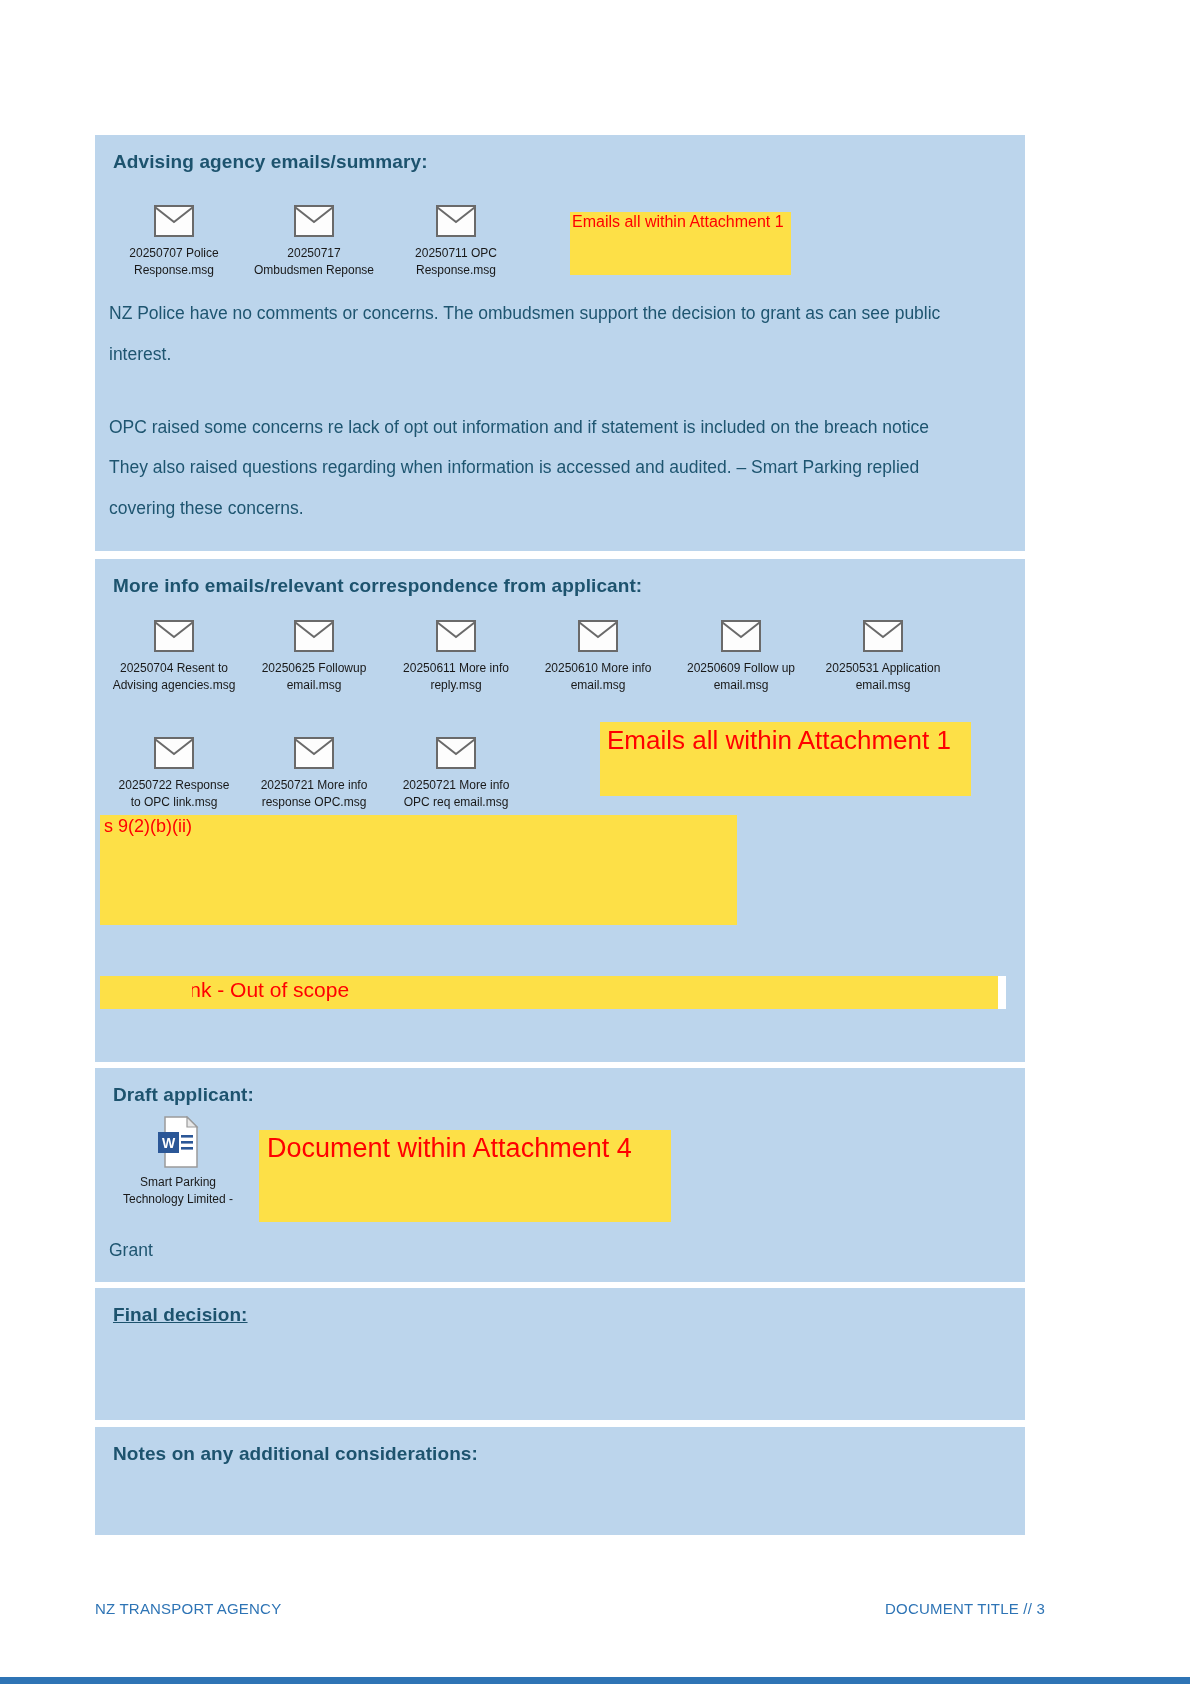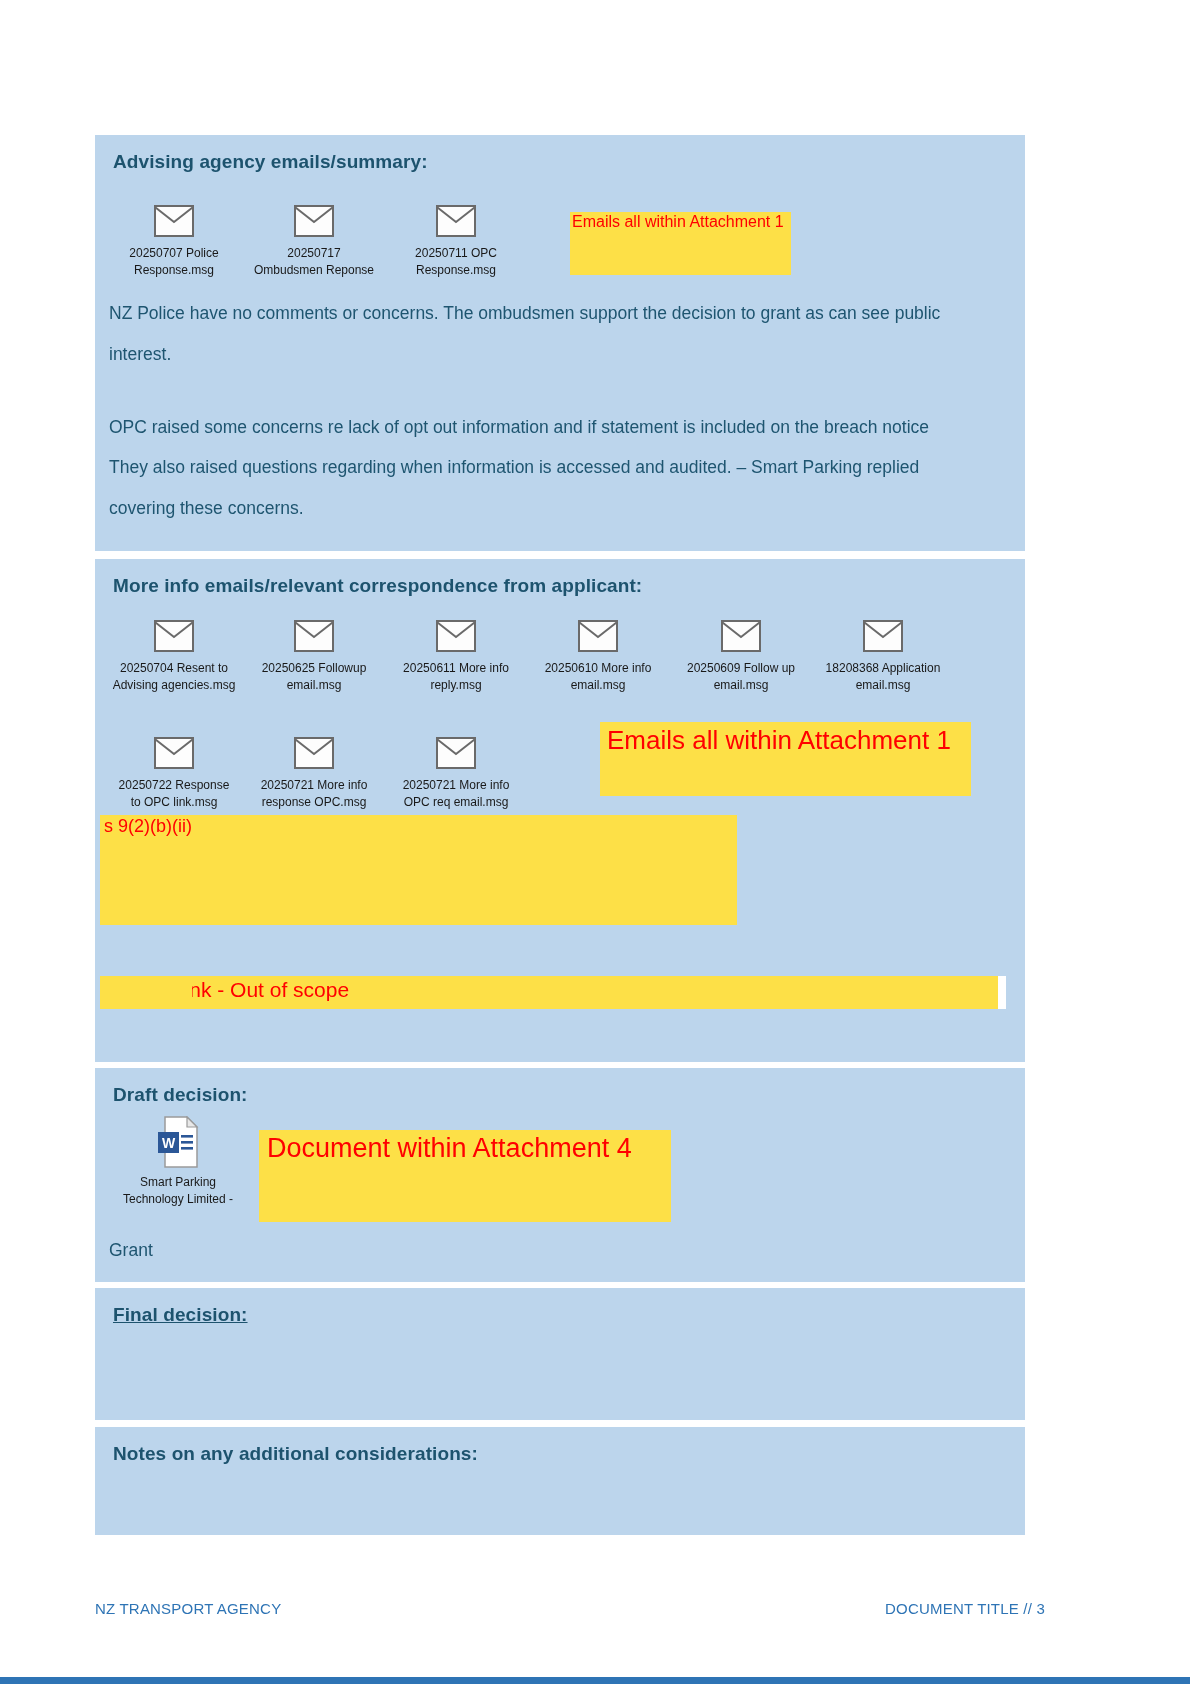--- a/index.html
+++ b/index.html
@@ -173,21 +173,21 @@
         <span>email.msg</span>
       </div>
     </div>
 
     <div class="email-item c6 rowtop-a">
       <svg width="40" height="32" viewBox="0 0 40 32">
         <rect x="1" y="1" width="38" height="30" fill="#fdfdfd" stroke="#6a6a6a" stroke-width="2"></rect>
         <path d="M1.5 2.5 L20 17 L38.5 2.5" fill="none" stroke="#6a6a6a" stroke-width="2"></path>
       </svg>
       <div class="email-label">
-        <span>18208368 Application</span>
+        <span>20250531 Application</span>
         <span>email.msg</span>
       </div>
     </div>
 
     <div class="email-item c1 rowtop-b">
       <svg width="40" height="32" viewBox="0 0 40 32">
         <rect x="1" y="1" width="38" height="30" fill="#fdfdfd" stroke="#6a6a6a" stroke-width="2"></rect>
         <path d="M1.5 2.5 L20 17 L38.5 2.5" fill="none" stroke="#6a6a6a" stroke-width="2"></path>
       </svg>
       <div class="email-label">
@@ -227,21 +227,21 @@
     </div>
 
     <div class="redact" id="bar">
       <span class="rnote">Internal link - Out of scope</span>
     </div>
 
     <div class="redact" id="smallbox"></div>
   </section>
 
   <section class="panel" id="sec3">
-    <h2>Draft decision:</h2>
+    <h2>Draft applicant:</h2>
 
     <div class="doc-item">
       <svg width="42" height="52" viewBox="0 0 42 52">
         <path d="M8 1 H30 L40 11 V51 H8 Z" fill="#ffffff" stroke="#9a9a9a" stroke-width="1.5"></path>
         <path d="M30 1 L30 11 L40 11 Z" fill="#e8e8e8" stroke="#9a9a9a" stroke-width="1.2"></path>
         <rect x="24" y="19" width="12" height="2.6" fill="#2b5797"></rect>
         <rect x="24" y="25" width="12" height="2.6" fill="#2b5797"></rect>
         <rect x="24" y="31" width="12" height="2.6" fill="#2b5797"></rect>
         <rect x="1" y="16" width="21" height="21" fill="#2b5797"></rect>
         <text x="11.5" y="32" text-anchor="middle" font-family="Liberation Sans, sans-serif" font-size="14" font-weight="bold" fill="#ffffff">W</text>

